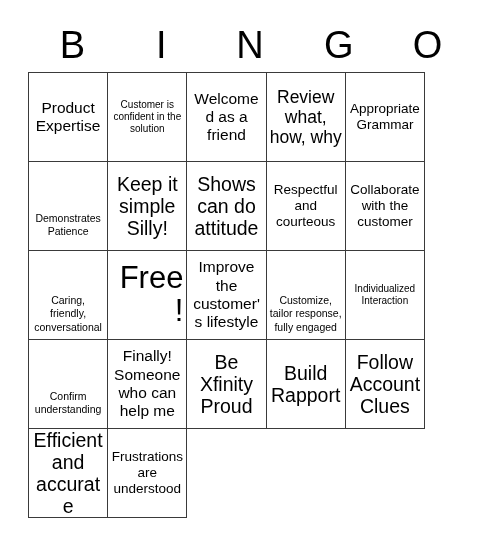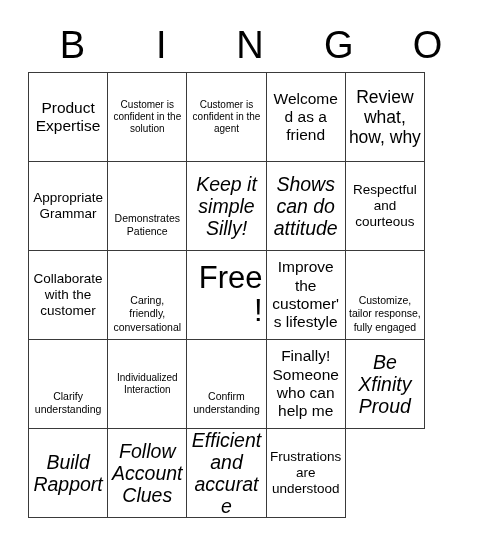--- a/index.html
+++ b/index.html
@@ -78,21 +78,21 @@
     line-height: 1.16;
     word-wrap: break-word;
   }
 
   
   .sz-xs  { font-size: 10.5px; line-height: 1.25; margin-top: 38px; }
   .sz-s   { font-size: 10px;   line-height: 1.22; }
   .sz-m   { font-size: 13.5px; line-height: 1.2;  }
   .sz-l   { font-size: 15.5px; line-height: 1.18; }
   .sz-xl  { font-size: 17.5px; line-height: 1.15; }
-  .sz-xxl { font-size: 19.5px; line-height: 1.14; font-style: italic; }
+  .sz-xxl { font-size: 19.5px; line-height: 1.14; }
   .sz-free{ font-size: 31px;   line-height: 1.05; text-align: right; }
 </style>
 </head>
 <body>
 
 <div id="bingo-card">
 
   <div id="bingo-header">
     <div class="header-letter">B</div>
     <div class="header-letter">I</div>
@@ -100,23 +100,20 @@
     <div class="header-letter">G</div>
     <div class="header-letter">O</div>
   </div>
 
   <div id="bingo-grid">
       <div class="bingo-cell">
         <span class="cell-text sz-l">Product Expertise</span>
       </div>
       <div class="bingo-cell">
         <span class="cell-text sz-s">Customer is confident in the solution</span>
-      </div>
-      <div class="bingo-cell">
-        <span class="cell-text sz-s">Customer is confident in the agent</span>
       </div>
       <div class="bingo-cell">
         <span class="cell-text sz-l">Welcomed as a friend</span>
       </div>
       <div class="bingo-cell">
         <span class="cell-text sz-xl">Review what, how, why</span>
       </div>
       <div class="bingo-cell">
         <span class="cell-text sz-m">Appropriate Grammar</span>
       </div>
@@ -141,23 +138,20 @@
       <div class="bingo-cell">
         <span class="cell-text sz-free">Free!</span>
       </div>
       <div class="bingo-cell">
         <span class="cell-text sz-l">Improve the customer's lifestyle</span>
       </div>
       <div class="bingo-cell">
         <span class="cell-text sz-xs">Customize, tailor response, fully engaged</span>
       </div>
       <div class="bingo-cell">
-        <span class="cell-text sz-xs">Clarify understanding</span>
-      </div>
-      <div class="bingo-cell">
         <span class="cell-text sz-s">Individualized Interaction</span>
       </div>
       <div class="bingo-cell">
         <span class="cell-text sz-xs">Confirm understanding</span>
       </div>
       <div class="bingo-cell">
         <span class="cell-text sz-l">Finally! Someone who can help me</span>
       </div>
       <div class="bingo-cell">
         <span class="cell-text sz-xxl">Be Xfinity Proud</span>

